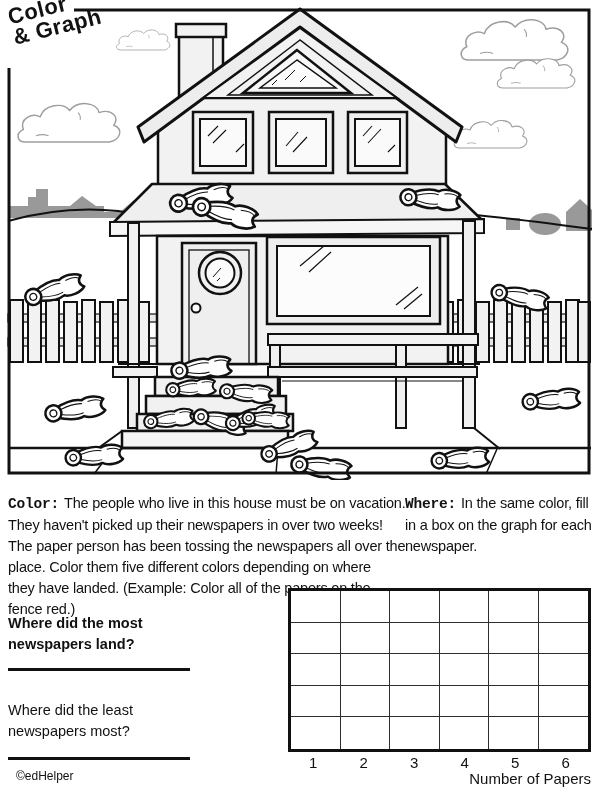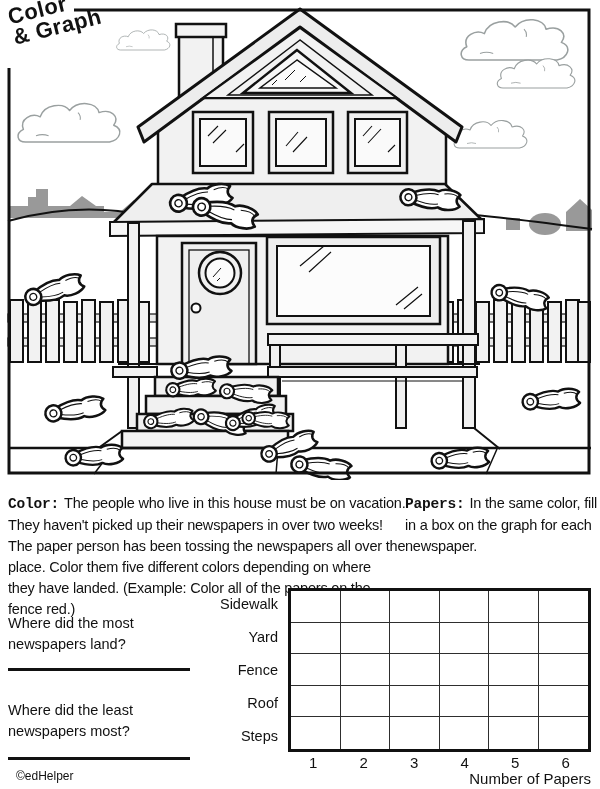--- a/index.html
+++ b/index.html
@@ -11,21 +11,21 @@
          font-weight:bold;font-size:22px;line-height:0.95;white-space:pre-line;letter-spacing:0.5px;}
 
   .illu{position:absolute;left:0;top:0;}
 
   .para{position:absolute;font-size:14.5px;line-height:21px;letter-spacing:-0.2px;}
   .para b{margin-right:5px;font-family:Liberation Mono, monospace;}
   .para .body{white-space:pre-line;}
   .color-para{left:8px;top:478px;width:450px;}
   .graph-para{left:405px;top:478px;width:195px;}
   .question{position:absolute;left:8px;font-size:14.5px;line-height:21px;white-space:pre-line;}
-  .q1{top:613px;} .q2{top:700px;}
+  .q1{top:613px;font-weight:bold;} .q2{top:700px;}
   .answer-line{position:absolute;left:8px;width:182px;height:3px;background:#111;}
   .l1{top:668px;} .l2{top:757px;}
   .credit{position:absolute;left:8px;top:769px;font-size:12px;margin-left:8px;}
 
   .row-labels{position:absolute;left:222px;top:588px;width:60px;height:164px;
               display:flex;flex-direction:column;}
   .row-labels .row-label{flex:1;display:flex;align-items:center;justify-content:flex-end;
               font-size:14.5px;padding-right:4px;}
   .graph-grid{position:absolute;left:288px;top:588px;width:303px;height:164px;
               border:3px solid #111;background:#fff;display:grid;
@@ -211,38 +211,31 @@
   <div class="title">Color
 &amp; Graph</div>
 
   <p class="para color-para"><b>Color:</b><span class="body">The people who live in this house must be on vacation.
 They haven't picked up their newspapers in over two weeks!
 The paper person has been tossing the newspapers all over the
 place. Color them five different colors depending on where
 they have landed. (Example: Color all of the papers on the
 fence red.)</span></p>
 
-  <p class="para graph-para"><b>Papers:</b><span class="body">In the same color, fill
+  <p class="para graph-para"><b>Where:</b><span class="body">In the same color, fill
 in a box on the graph for each
 newspaper.</span></p>
 
   <div class="question q1">Where did the most
 newspapers land?</div>
   <div class="answer-line l1"></div>
   <div class="question q2">Where did the least
 newspapers most?</div>
   <div class="answer-line l2"></div>
 
-  <div class="row-labels" id="row-labels">
-      <div class="row-label">Sidewalk</div>
-      <div class="row-label">Yard</div>
-      <div class="row-label">Fence</div>
-      <div class="row-label">Roof</div>
-      <div class="row-label">Steps</div>
-    </div>
   <div class="graph-grid" id="graph-grid">
       <div class="cell"></div>
       <div class="cell"></div>
       <div class="cell"></div>
       <div class="cell"></div>
       <div class="cell"></div>
       <div class="cell last-col"></div>
       <div class="cell"></div>
       <div class="cell"></div>
       <div class="cell"></div>

